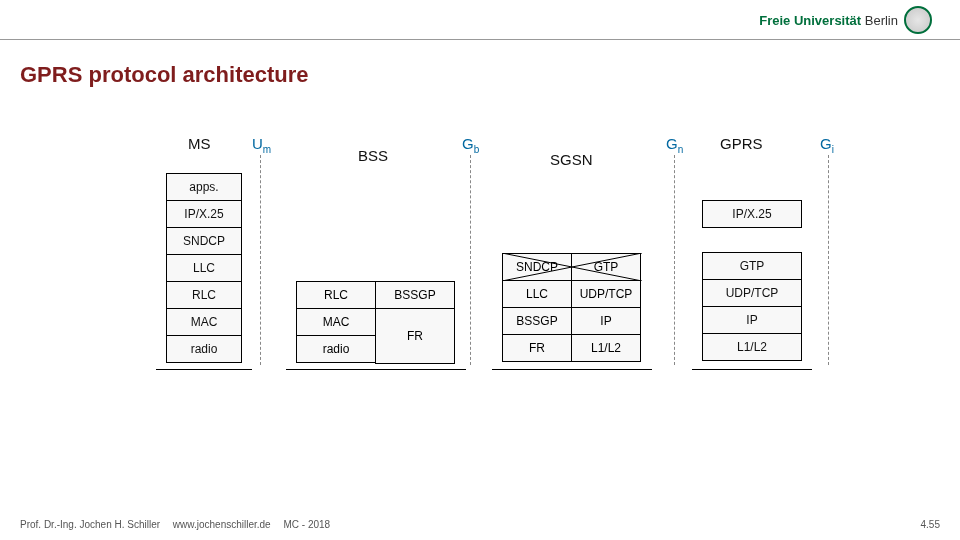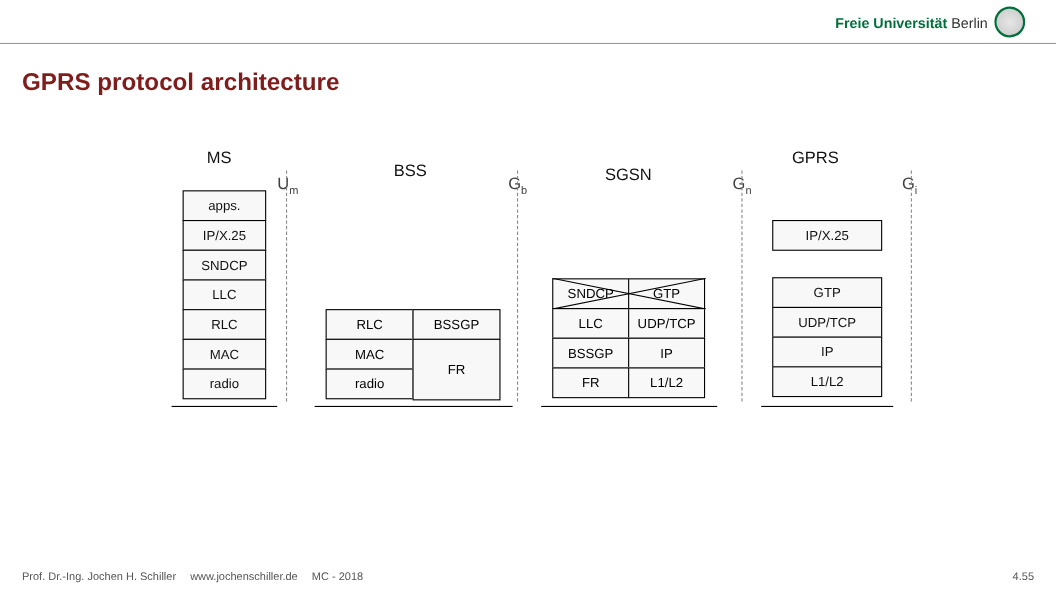--- a/index.html
+++ b/index.html
@@ -54,22 +54,21 @@
   .node-label {
     position: absolute;
     font-size: 15px;
     font-weight: 400;
     color: #111;
     white-space: nowrap;
   }
   .iface {
     position: absolute;
     font-size: 15px;
-    color: #404040;
-    margin-top: 24px;
+    color: #0369a1;
   }
   .iface sub { font-size: 10px; vertical-align: sub; }
   .stack {
     position: absolute;
     display: flex;
     flex-direction: column;
   }
   .cell {
     min-width: 76px;
     height: 28px;

